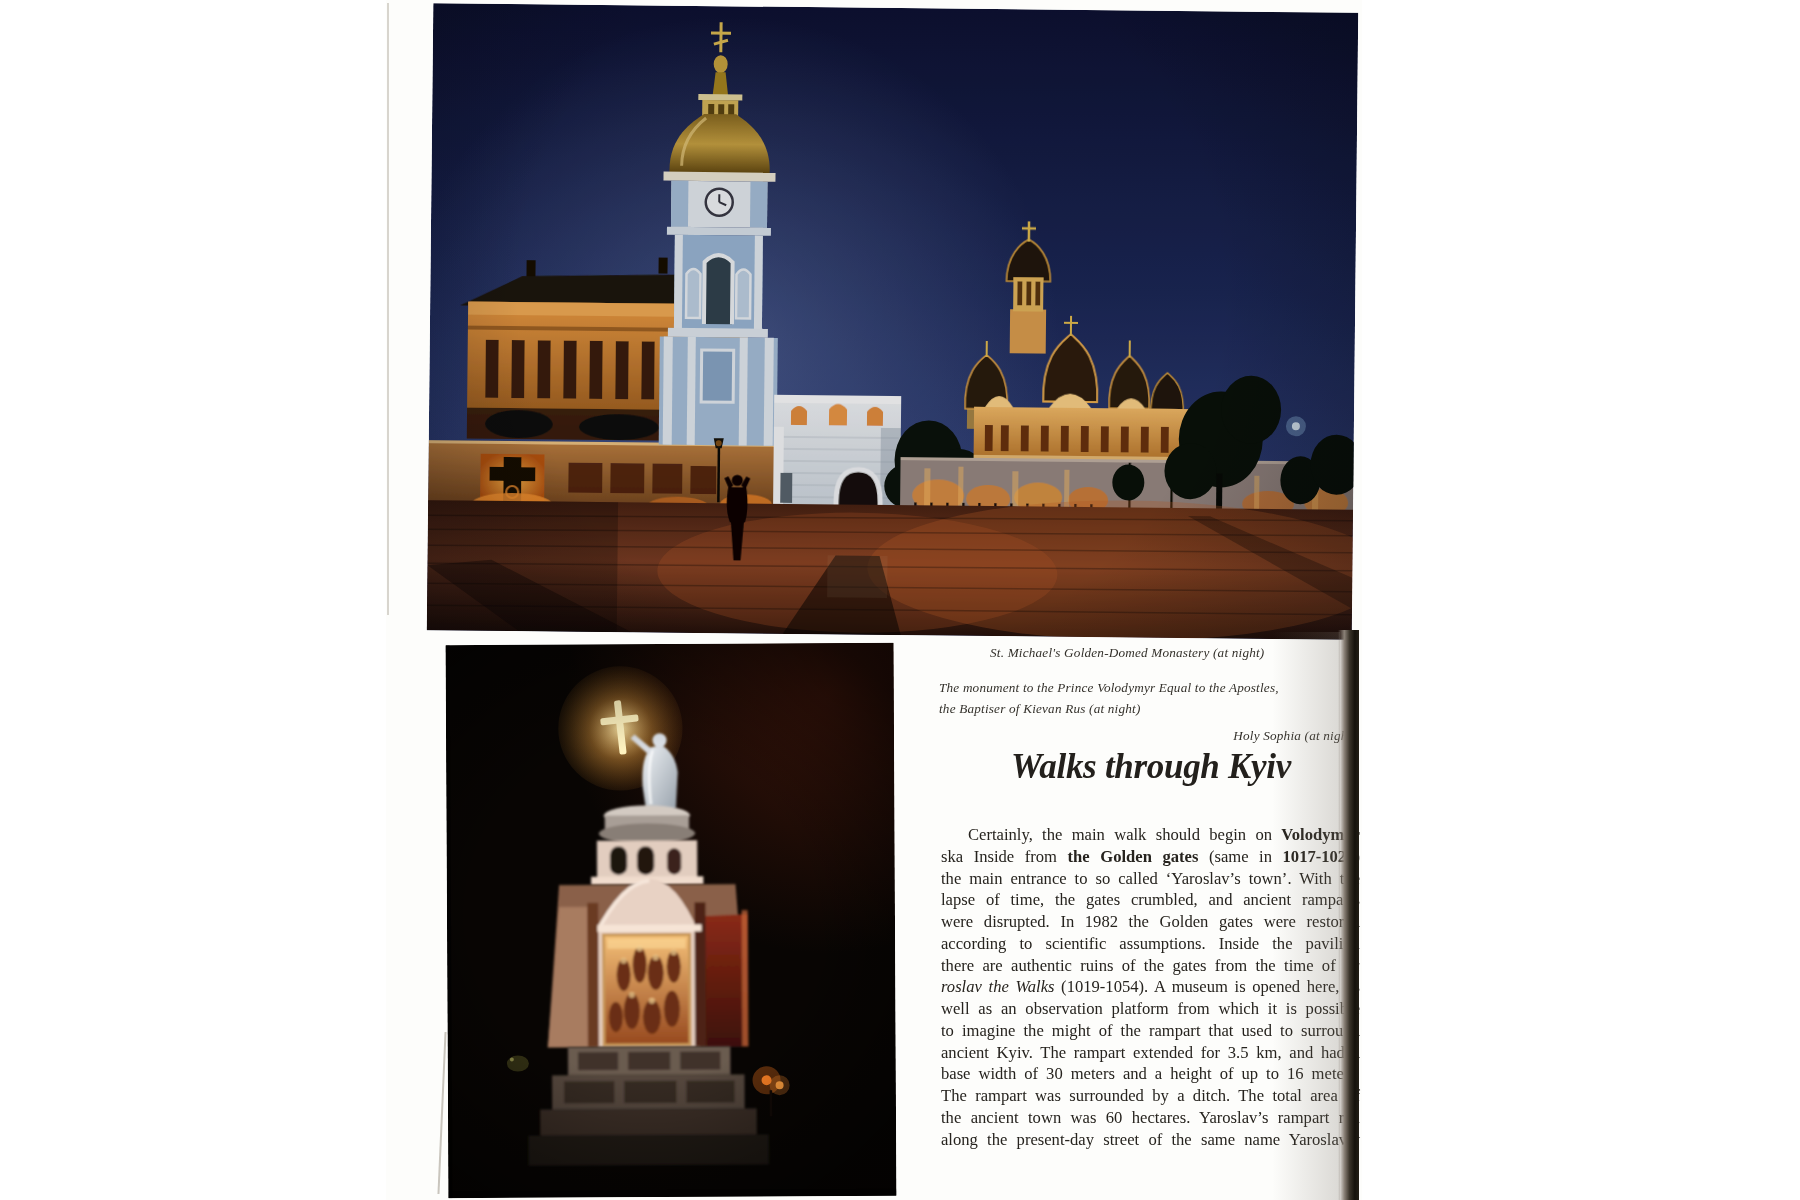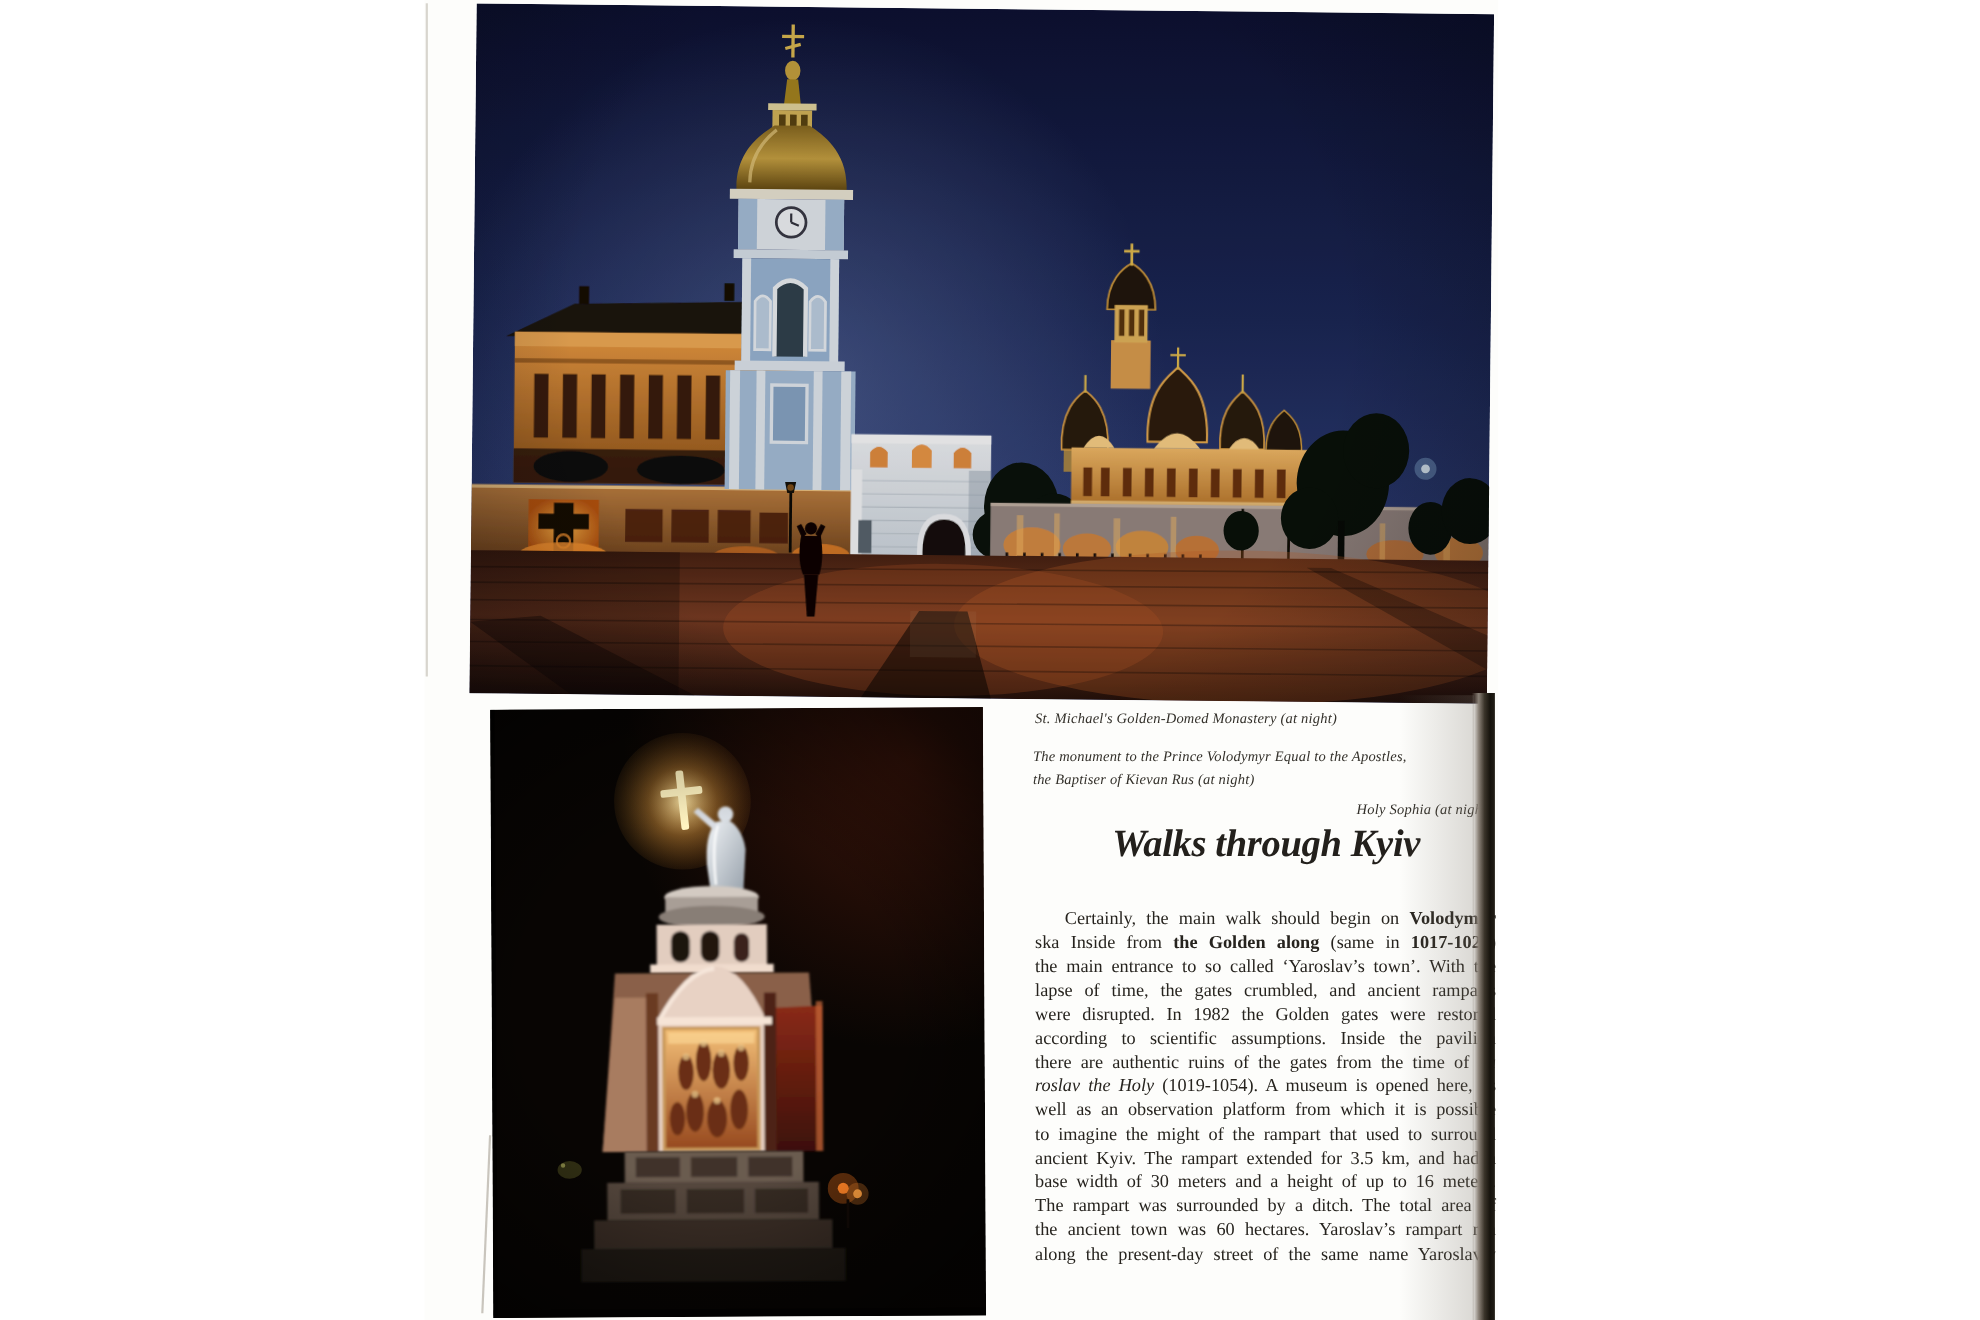--- a/index.html
+++ b/index.html
@@ -5,21 +5,21 @@
   html,body{margin:0;padding:0;background:#ffffff;}
   .canvas{position:relative;width:1800px;height:1200px;background:#ffffff;overflow:hidden;
           font-family:"Liberation Serif","DejaVu Serif",serif;}
   .abs{position:absolute;}
   .page{left:386px;top:0;width:976px;height:1200px;background:#fdfdfb;}
   .photo{overflow:hidden;}
   .photo-top{left:430px;top:8px;width:925px;height:627px;transform:rotate(.6deg);}
   .photo-bottom{left:447px;top:644px;width:448px;height:553px;transform:rotate(-.3deg);}
   .photo svg{display:block;width:100%;height:100%;}
   .caption{font-style:italic;font-size:13.2px;line-height:16px;color:#33302a;letter-spacing:.2px;}
-  .cap1{left:941px;top:645px;width:300px;}
+  .cap1{left:990px;top:645px;width:300px;}
   .cap2{left:939px;top:677px;width:375px;line-height:21px;}
   .cap3{left:1100px;top:728px;width:256px;text-align:right;}
   .title{left:941px;top:747px;width:420px;text-align:center;font-size:35px;font-weight:bold;
          font-style:italic;color:#23201c;letter-spacing:-.3px;}
   .article{left:941px;top:824px;width:419px;font-size:16.6px;color:#26231e;}
   .bl{height:21.75px;line-height:21.75px;text-align:justify;text-align-last:justify;white-space:nowrap;}
   .bl.indent{text-indent:27px;}
   .b{font-weight:bold;}
   .i{font-style:italic;}
   .edge-shade{left:1272px;top:632px;width:68px;height:568px;
@@ -481,27 +481,27 @@
     <div>The monument to the Prince Volodymyr Equal to the Apostles,</div>
     <div>the Baptiser of Kievan Rus (at night)</div>
   </div>
 
   <div class="abs caption cap3">Holy Sophia (at night)</div>
 
   <h1 class="abs title" style="margin:0;">Walks through Kyiv</h1>
 
   <div class="abs article">
       <div class="bl indent"><span>Certainly, the main walk should begin on </span><span class="b">Volodymyr</span></div>
-      <div class="bl"><span>ska Inside from </span><span class="b">the Golden along</span><span> (same in </span><span class="b">1017-1024</span><span>)</span></div>
+      <div class="bl"><span>ska Inside from </span><span class="b">the Golden gates</span><span> (same in </span><span class="b">1017-1024</span><span>)</span></div>
       <div class="bl"><span>the main entrance to so called ‘Yaroslav’s town’. With the</span></div>
       <div class="bl"><span>lapse of time, the gates crumbled, and ancient ramparts</span></div>
       <div class="bl"><span>were disrupted. In 1982 the Golden gates were restored</span></div>
       <div class="bl"><span>according to scientific assumptions. Inside the pavilion</span></div>
       <div class="bl"><span>there are authentic ruins of the gates from the time of </span><span class="i">Ya</span></div>
-      <div class="bl"><span class="i">roslav the Holy</span><span> (1019-1054). A museum is opened here, as</span></div>
+      <div class="bl"><span class="i">roslav the Walks</span><span> (1019-1054). A museum is opened here, as</span></div>
       <div class="bl"><span>well as an observation platform from which it is possible</span></div>
       <div class="bl"><span>to imagine the might of the rampart that used to surround</span></div>
       <div class="bl"><span>ancient Kyiv. The rampart extended for 3.5 km, and had a</span></div>
       <div class="bl"><span>base width of 30 meters and a height of up to 16 meters.</span></div>
       <div class="bl"><span>The rampart was surrounded by a ditch. The total area of</span></div>
       <div class="bl"><span>the ancient town was 60 hectares. Yaroslav’s rampart ran</span></div>
       <div class="bl"><span>along the present-day street of the same name Yaroslaviv</span></div>
     </div>
 
   <div class="abs edge-shade"></div>

